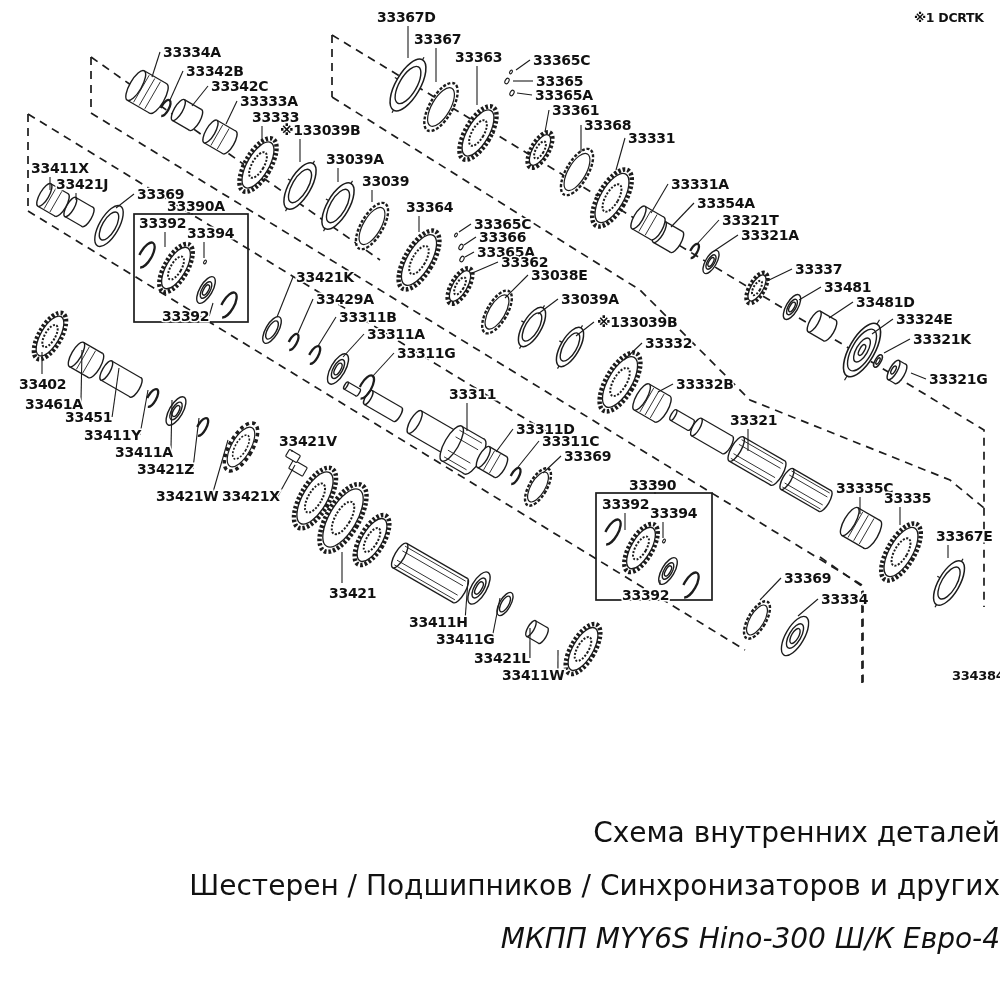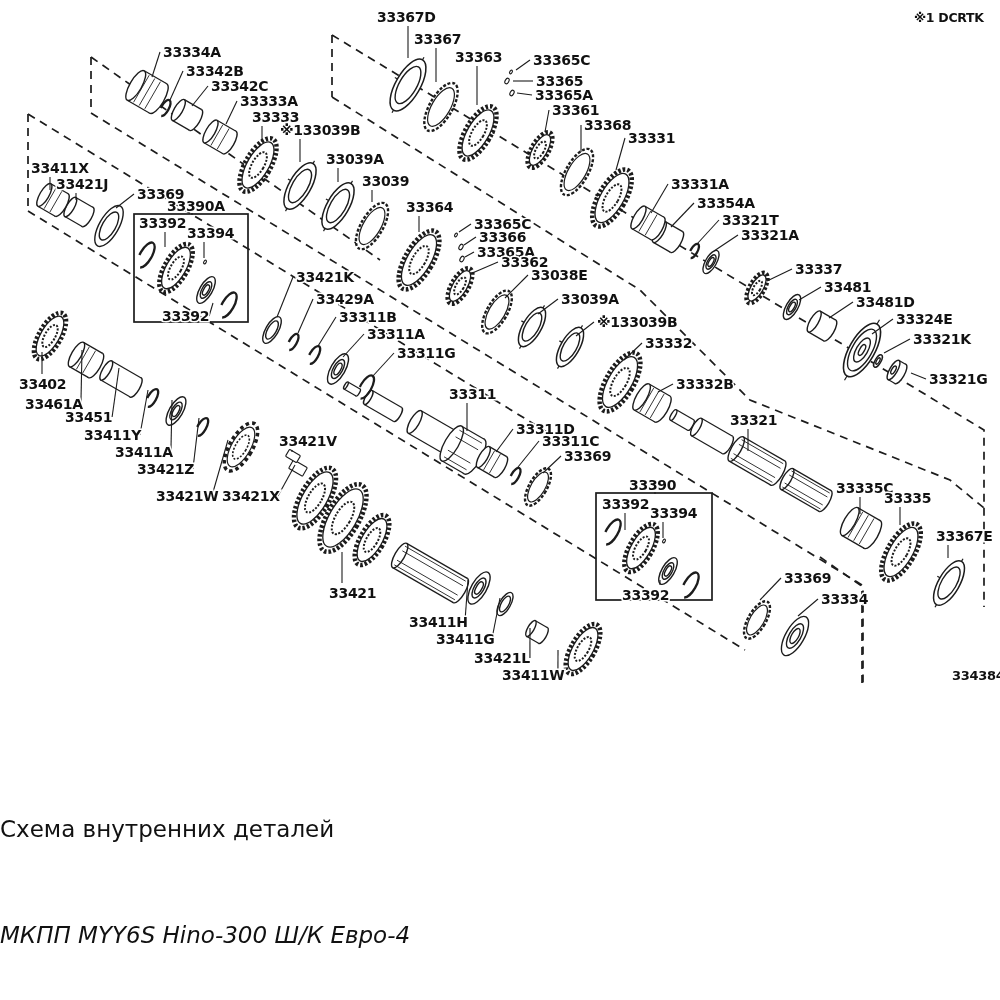--- a/index.html
+++ b/index.html
@@ -1,20 +1,20 @@
 <!DOCTYPE html>
 <html><head>
 <meta charset="utf-8">
 <style>
   html,body{margin:0;padding:0;background:#fff;}
   .stage{position:relative;width:1000px;height:1000px;background:#fff;overflow:hidden;
          font-family:"DejaVu Sans","Liberation Sans",sans-serif;}
   #diagram{position:absolute;left:0;top:0;}
-  .footer-line{position:absolute;left:0;width:1000px;text-align:left;color:#111;
-         font-size:23px;font-family:"DejaVu Sans","Liberation Sans",sans-serif;}
+  .footer-line{position:absolute;left:0;width:1000px;text-align:right;color:#111;
+         font-size:28px;font-family:"DejaVu Sans","Liberation Sans",sans-serif;}
   #fl1{top:816px;} #fl2{top:869px;} #fl3{top:922px;font-style:italic;}
 </style>
 </head>
 <body>
 
 <div class="stage">
   <svg id="diagram" width="1000" height="770" viewBox="0 0 1000 770">
       <g>
         <polyline points="91,57 91,113" fill="none" stroke="#1c1c1c" stroke-width="1.7" stroke-dasharray="8 6"></polyline>
         <polyline points="91,57 380,260" fill="none" stroke="#1c1c1c" stroke-width="1.7" stroke-dasharray="8 6"></polyline>
@@ -676,14 +676,15 @@
         <text x="821" y="603.88" fill="#111" font-size="14" font-weight="bold" letter-spacing="-0.3" font-family="&quot;DejaVu Sans&quot;,&quot;Liberation Sans&quot;,sans-serif" style="paint-order:stroke;stroke:#fff;stroke-width:3px;">33334</text>
         <text x="329" y="597.88" fill="#111" font-size="14" font-weight="bold" letter-spacing="-0.3" font-family="&quot;DejaVu Sans&quot;,&quot;Liberation Sans&quot;,sans-serif" style="paint-order:stroke;stroke:#fff;stroke-width:3px;">33421</text>
         <text x="622" y="599.88" fill="#111" font-size="14" font-weight="bold" letter-spacing="-0.3" font-family="&quot;DejaVu Sans&quot;,&quot;Liberation Sans&quot;,sans-serif" style="paint-order:stroke;stroke:#fff;stroke-width:3px;">33392</text>
         <text x="409" y="626.88" fill="#111" font-size="14" font-weight="bold" letter-spacing="-0.3" font-family="&quot;DejaVu Sans&quot;,&quot;Liberation Sans&quot;,sans-serif" style="paint-order:stroke;stroke:#fff;stroke-width:3px;">33411H</text>
         <text x="436" y="643.88" fill="#111" font-size="14" font-weight="bold" letter-spacing="-0.3" font-family="&quot;DejaVu Sans&quot;,&quot;Liberation Sans&quot;,sans-serif" style="paint-order:stroke;stroke:#fff;stroke-width:3px;">33411G</text>
         <text x="474" y="662.88" fill="#111" font-size="14" font-weight="bold" letter-spacing="-0.3" font-family="&quot;DejaVu Sans&quot;,&quot;Liberation Sans&quot;,sans-serif" style="paint-order:stroke;stroke:#fff;stroke-width:3px;">33421L</text>
         <text x="502" y="679.88" fill="#111" font-size="14" font-weight="bold" letter-spacing="-0.3" font-family="&quot;DejaVu Sans&quot;,&quot;Liberation Sans&quot;,sans-serif" style="paint-order:stroke;stroke:#fff;stroke-width:3px;">33411W</text>
       </g>
     </svg>
   <div id="fl1" class="footer-line">Схема внутренних деталей</div>
+  <div id="fl2" class="footer-line">Шестерен / Подшипников / Синхронизаторов и других</div>
   <div id="fl3" class="footer-line">МКПП MYY6S Hino-300 Ш/К Евро-4</div>
 </div>
 
 </body></html>

